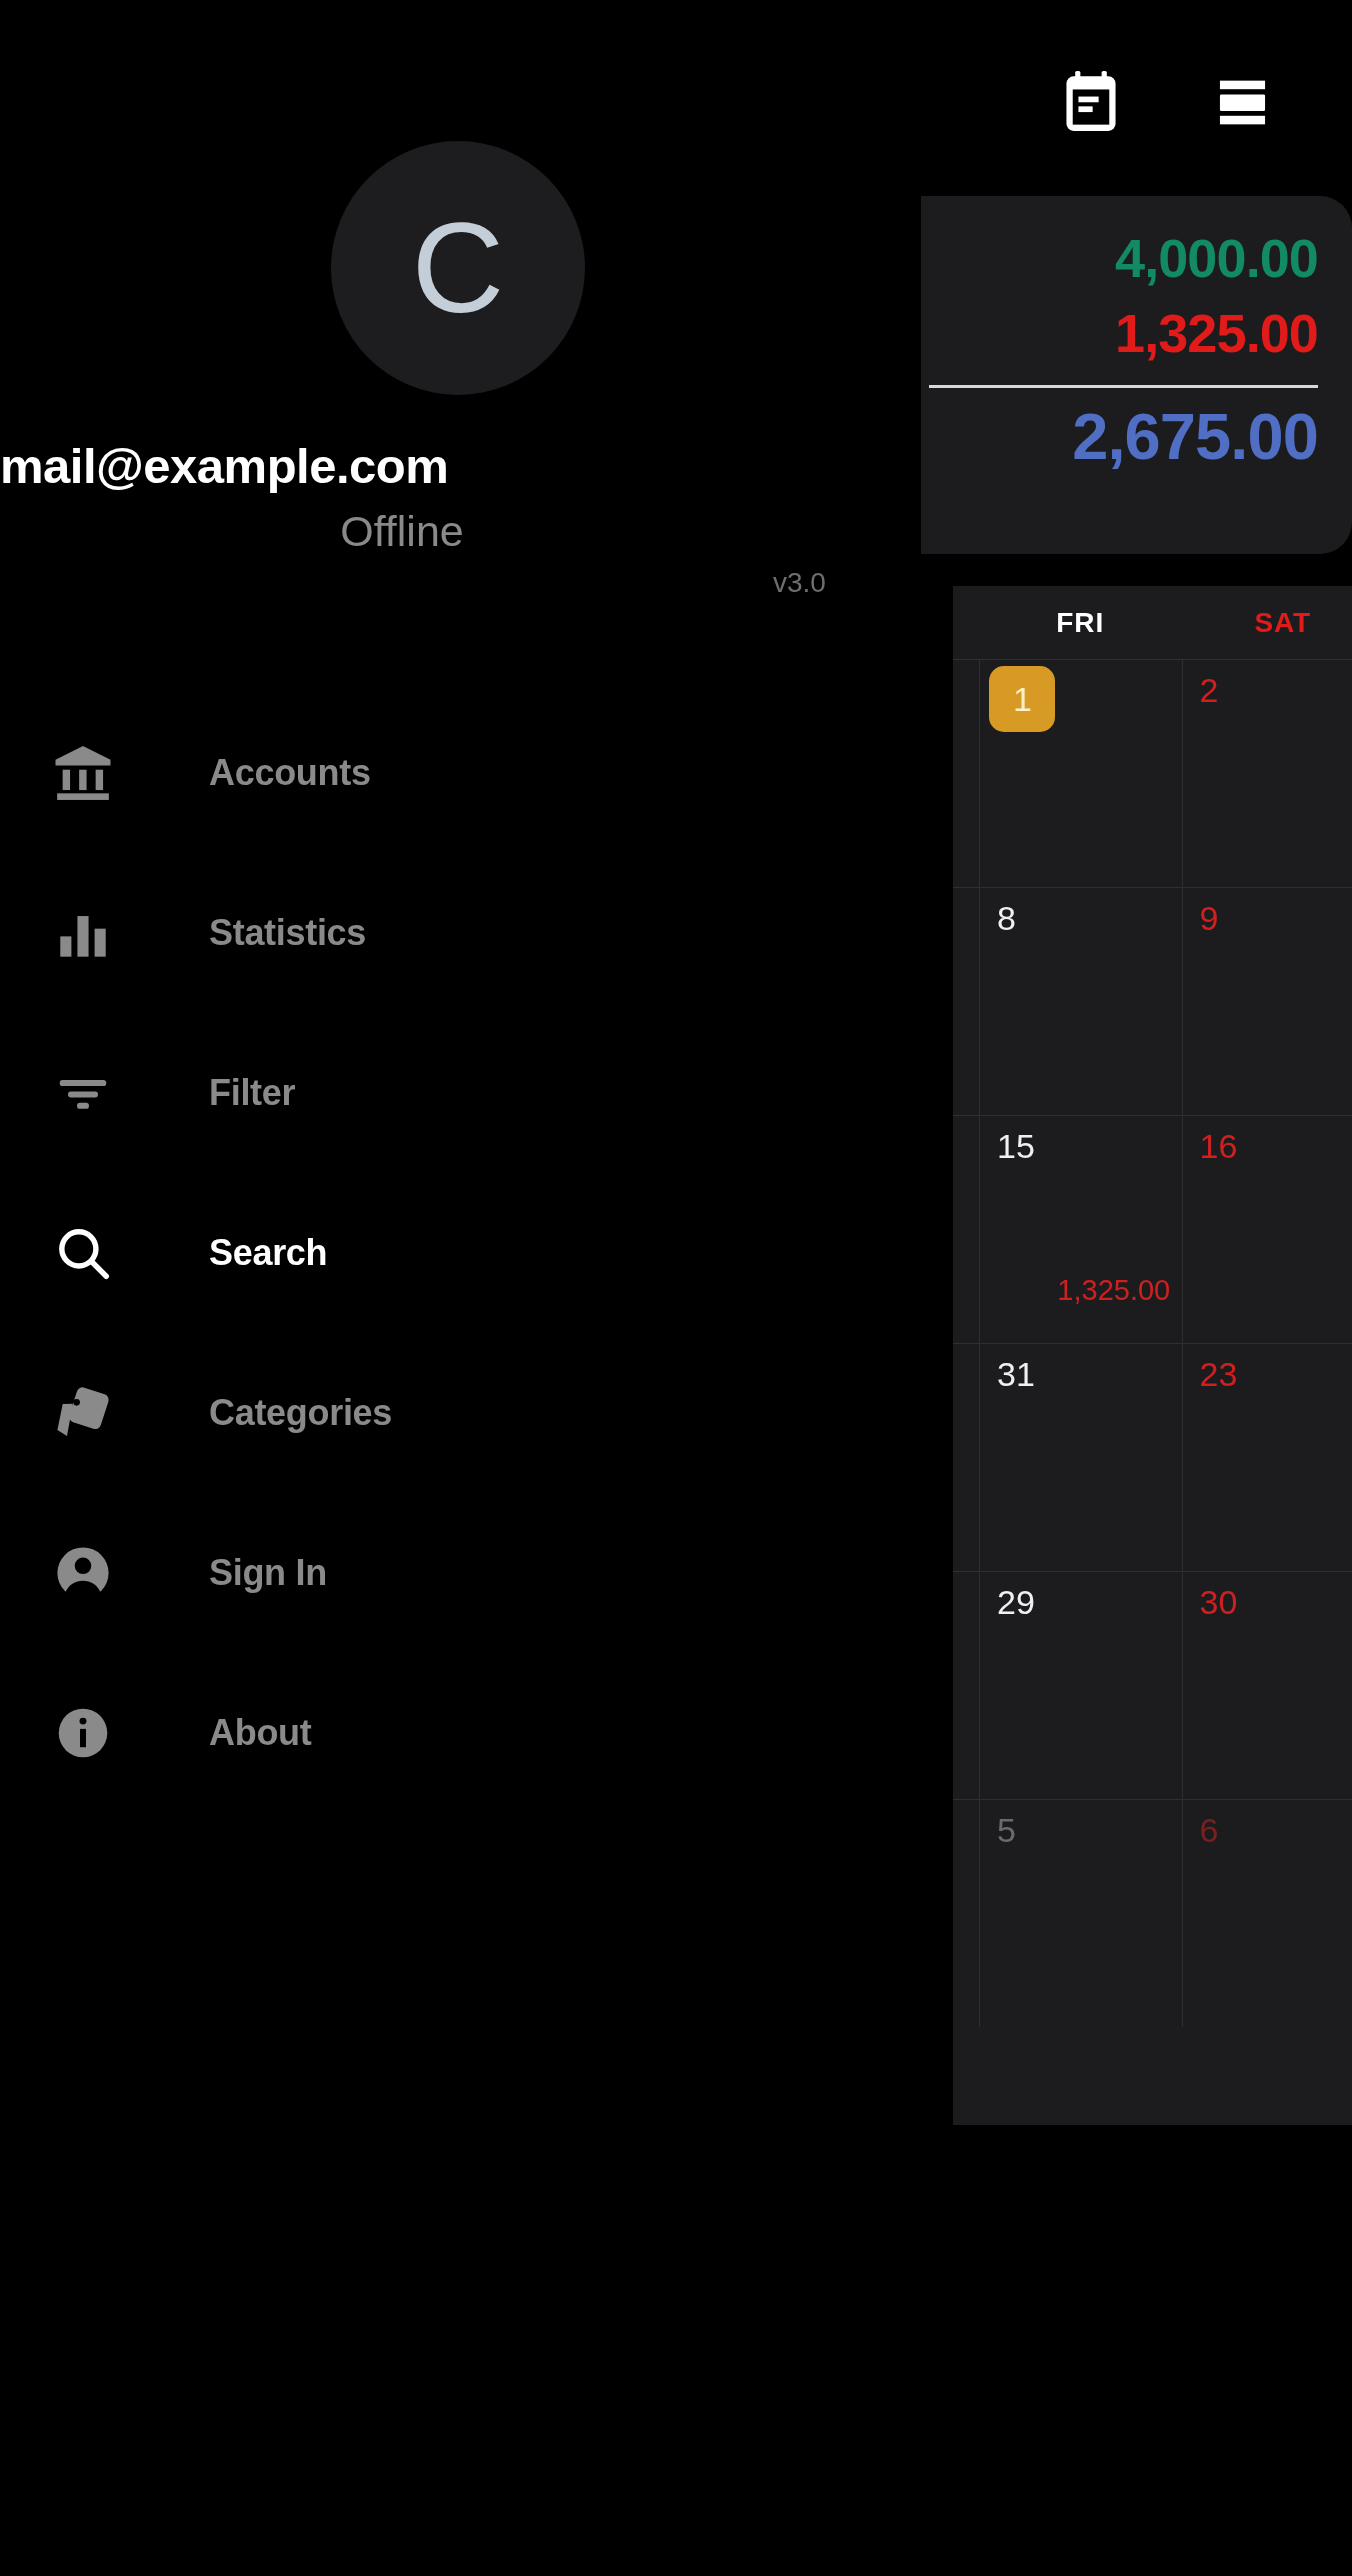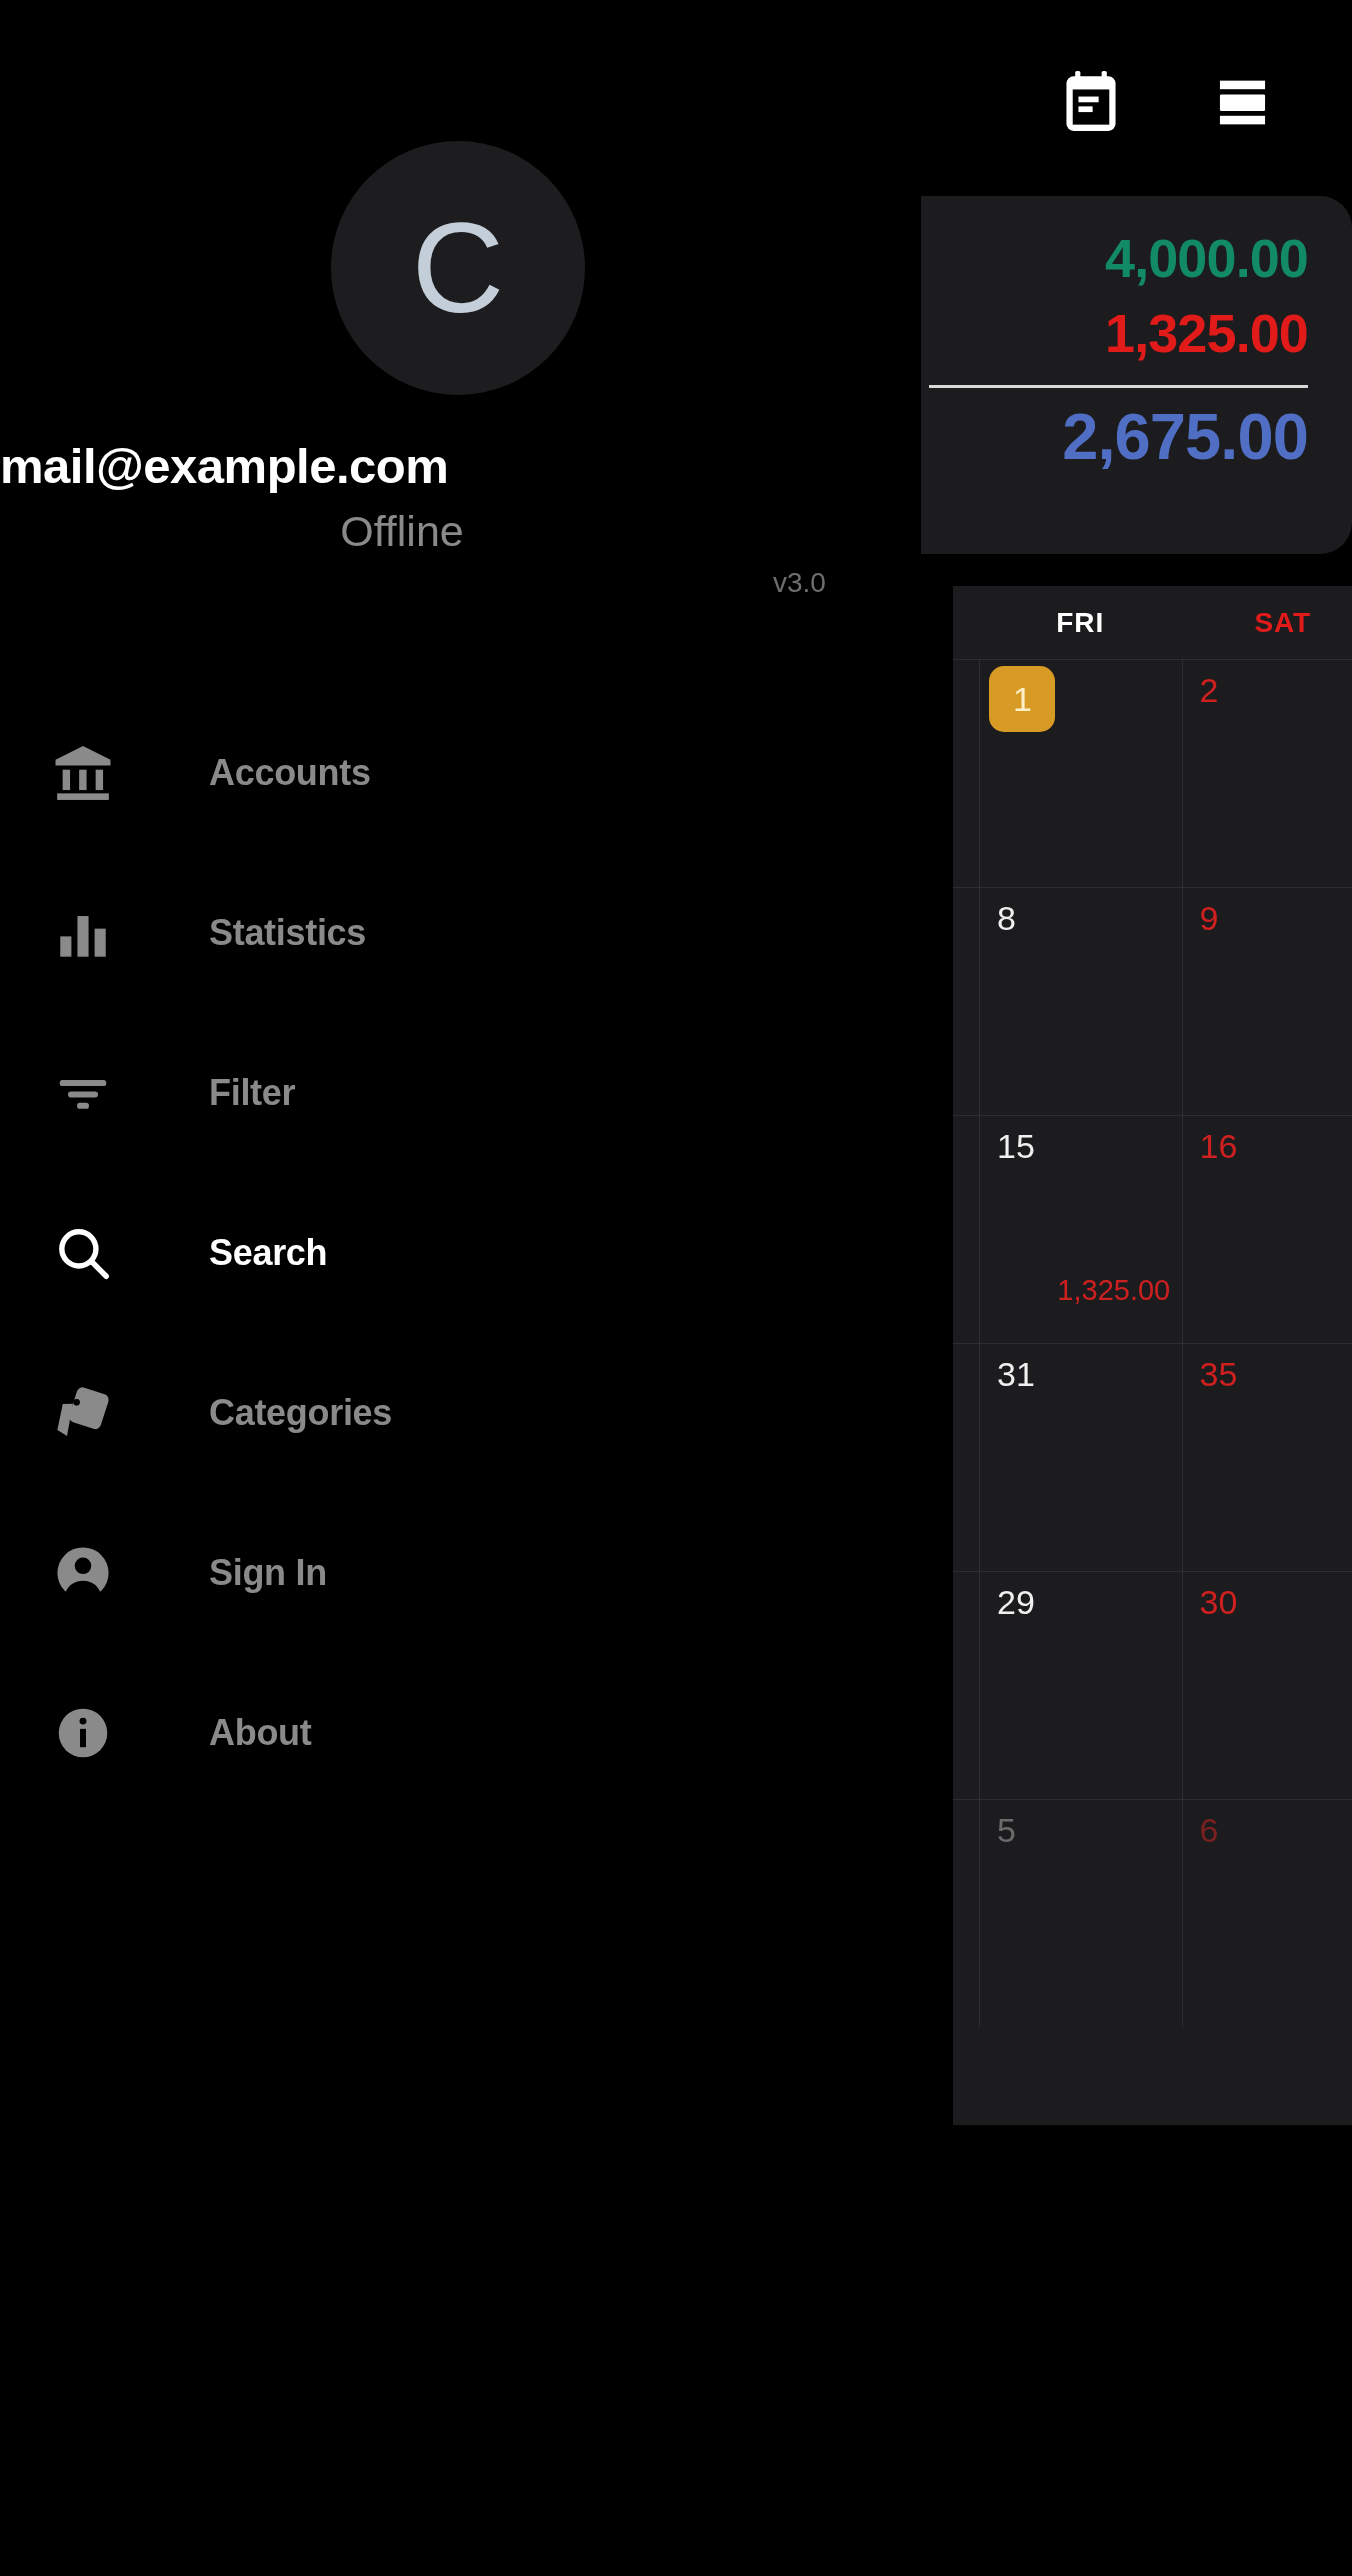--- a/index.html
+++ b/index.html
@@ -64,21 +64,21 @@
   .ic { fill:#8a8a8a; }
   .ic-st { stroke:#8a8a8a; fill:none; }
   .nav-item.active .ic-st { stroke:#ffffff; }
 
   
   .right-panel { position:absolute; left:921px; top:0; width:431px; height:2576px; }
 
   .balance-card {
     position:absolute; left:0px; top:196px; width:431px; height:358px;
     background:#1c1c1e; border-top-right-radius:32px; border-bottom-right-radius:32px;
-    padding:32px 44px 0 0;
+    padding:32px 34px 0 0;
   }
   .bal-row { text-align:right; font-weight:700; line-height:1.12; }
   .bal-income { font-size:54px; color:#128a63; letter-spacing:-0.9px; }
   .bal-expense { font-size:54px; color:#e01b19; letter-spacing:-0.9px; margin-top:15px; }
   .bal-divider {
     height:2.8px; background:#d8d8d8; margin:21px 0 13px 7.5px;
   }
   .bal-total { font-size:65px; color:#4f6ec4; letter-spacing:-0.9px; }
 
   .calendar {
@@ -293,21 +293,21 @@
             <div class="cal-gcell">
               <span class="daynum weekend">16</span>
             </div>
           </div>
           <div class="cal-row">
             <div class="cal-gutter-cell"></div>
             <div class="cal-gcell">
               <span class="daynum weekday">31</span>
             </div>
             <div class="cal-gcell">
-              <span class="daynum weekend">35</span>
+              <span class="daynum weekend">23</span>
             </div>
           </div>
           <div class="cal-row">
             <div class="cal-gutter-cell"></div>
             <div class="cal-gcell">
               <span class="daynum weekday">29</span>
             </div>
             <div class="cal-gcell">
               <span class="daynum weekend">30</span>
             </div>

